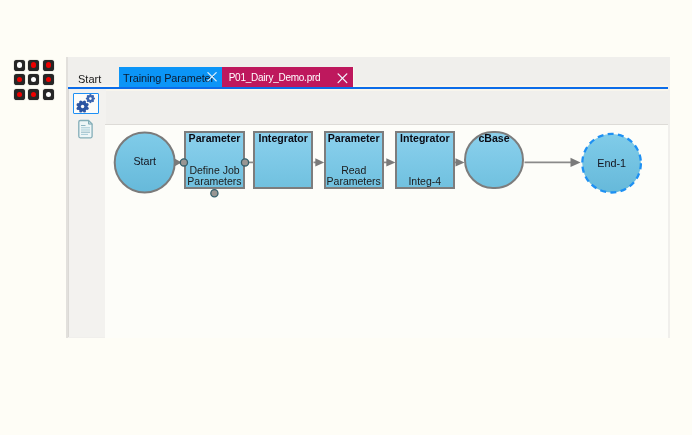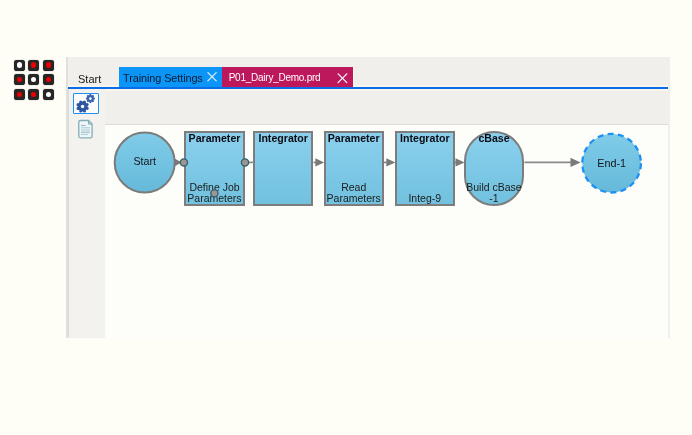--- a/index.html
+++ b/index.html
@@ -13,21 +13,21 @@
   #app{left:65.5px;top:57px;width:602.5px;height:281px;background:#f0efec;border-left:2px solid #e2e0dc;}
   #startlbl{left:78px;top:72.8px;font-size:11px;color:#191919;}
   .tab{top:66.6px;height:20.6px;color:#fff;font-size:10.9px;display:flex;align-items:center;}
   #tab1{left:118.6px;width:103.6px;background:#0b95f7;}
   #tab1 span{color:#0c1a2e;letter-spacing:-0.1px;}
   #tab2{left:222.2px;width:132px;box-sizing:border-box;border-right:1.4px solid #faf7ee;background:#be185d;font-weight:normal;font-size:10px;letter-spacing:-0.25px;}
   #blueline{left:68px;top:87px;width:600px;height:2.2px;background:#0b6ce9;}
   #gearbox{left:72.5px;top:92.6px;width:26.8px;height:21.8px;background:#fcfcfa;border:1.6px solid #1e90f5;border-radius:1px;box-sizing:border-box;}
   #canvas{left:104.5px;top:124px;width:563.5px;height:213.5px;background:#fdfdf9;border-top:1px solid #dddbd7;box-sizing:border-box;}
   
-  .node{position:absolute;top:130.8px;height:75px;box-sizing:border-box;border:2px solid #7d7d7d;background:linear-gradient(180deg,#8bd0ec 0%,#7cc8e6 55%,#71c1df 100%);text-align:center;font-size:10.6px;color:#1c1c1c;}
+  .node{position:absolute;top:130.8px;height:58px;box-sizing:border-box;border:2px solid #7d7d7d;background:linear-gradient(180deg,#8bd0ec 0%,#7cc8e6 55%,#71c1df 100%);text-align:center;font-size:10.6px;color:#1c1c1c;}
   .node .t{font-weight:bold;color:#0b0b14;margin-top:-0.8px;line-height:12px;}
   .node .b{position:absolute;left:-3px;right:-3px;bottom:-0.4px;line-height:11.15px;white-space:nowrap;font-size:10.5px;}
 </style>
 </head>
 <body>
 
   <div class="sq w" style="left:14px;top:59.5px;">
     <i></i>
   </div>
   <div class="sq" style="left:28.4px;top:59.5px;">
@@ -50,21 +50,21 @@
   </div>
   <div class="sq" style="left:28.4px;top:89.3px;">
     <i></i>
   </div>
   <div class="sq w" style="left:42.8px;top:89.3px;">
     <i></i>
   </div>
   <div id="app" class="abs"></div>
   <div id="startlbl" class="abs">Start</div>
   <div id="tab1" class="tab abs">
-    <span style="margin-left:4.5px;margin-top:2.2px;">Training Settings</span>
+    <span style="margin-left:4.5px;margin-top:2.2px;">Training Parameter</span>
   </div>
   <div id="tab2" class="tab abs">
     <span style="margin-left:6.5px;margin-top:2.2px;">P01_Dairy_Demo.prd</span>
   </div>
   <div class="abs" style="left:68px;top:85.2px;width:50px;height:1.8px;background:#f8f5ec;"></div>
   <div class="abs" style="left:353px;top:85.2px;width:315px;height:1.8px;background:#f8f5ec;"></div>
   <div class="abs" style="left:68px;top:89.2px;width:600px;height:1.5px;background:#f8f5ec;"></div>
   <div id="blueline" class="abs"></div>
   <div class="abs" style="left:67.5px;top:89px;width:37px;height:248px;background:#f3f2ef;border-left:1.3px solid #dbd9d5;"></div>
   <div id="gearbox" class="abs"></div>
@@ -76,25 +76,24 @@
   </div>
   <div class="node" style="left:253.2px;width:60px;">
     <div class="t">Integrator</div>
   </div>
   <div class="node" style="left:323.6px;width:60.2px;">
     <div class="t">Parameter</div>
     <div class="b">Read<br>Parameters</div>
   </div>
   <div class="node" style="left:394.8px;width:60px;">
     <div class="t">Integrator</div>
-    <div class="b">Integ-9</div>
+    <div class="b">Integ-4</div>
   </div>
   <div class="node" style="left:464px;width:60px;border-radius:30px;">
     <div class="t">cBase</div>
-    <div class="b">Build cBase<br>-1</div>
   </div>
 
   <svg class="abs" style="left:0;top:0;" width="692" height="435" viewBox="0 0 692 435">
     <defs>
       <linearGradient id="cg" x1="0" y1="0" x2="0" y2="1">
         <stop offset="0" stop-color="#80cce9"></stop>
         <stop offset="1" stop-color="#66b9da"></stop>
       </linearGradient>
     </defs>
 

